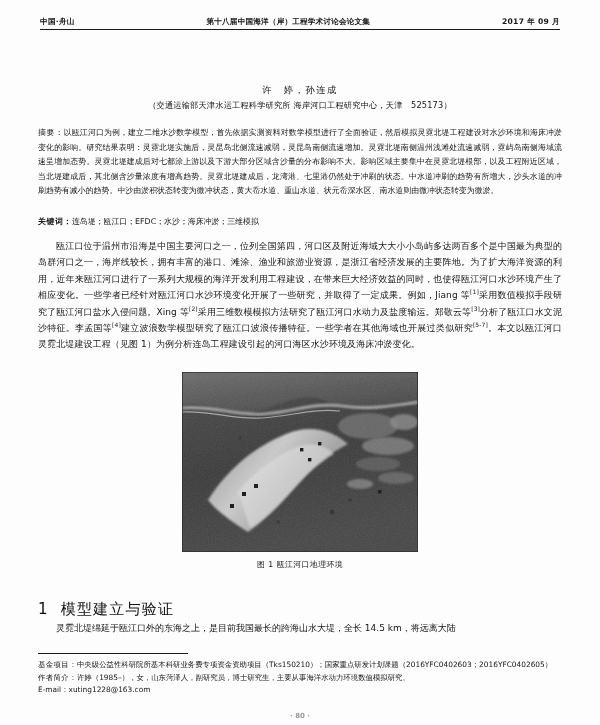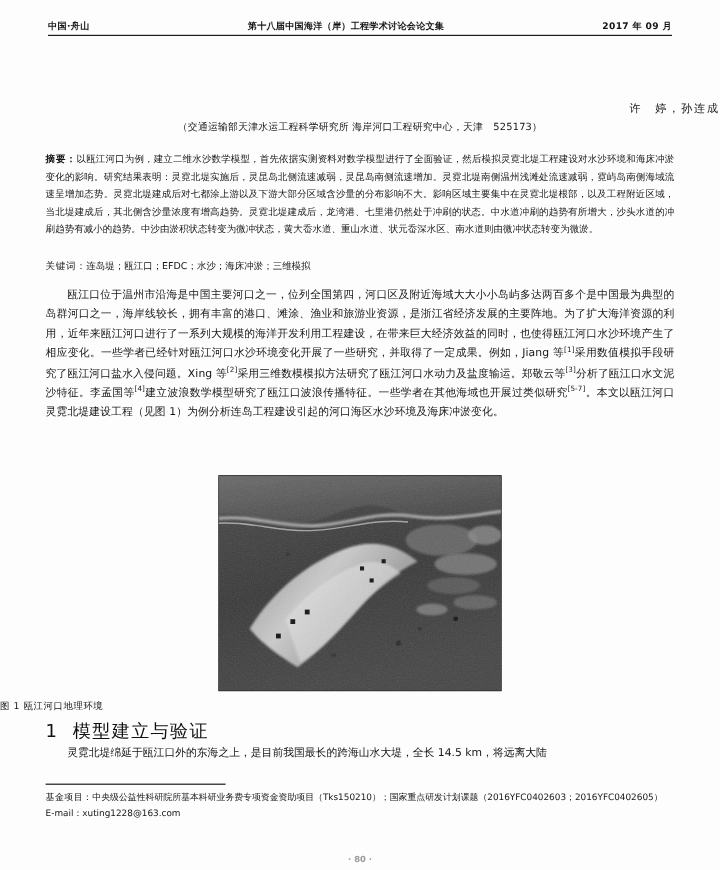--- a/index.html
+++ b/index.html
@@ -63,21 +63,21 @@
     font-size: 19px;
     font-weight: 700;
     letter-spacing: 1.2px;
     color: #0d0d0d;
   }
   .authors {
     position: absolute;
     top: 84px;
     left: 0;
     width: 600px;
-    text-align: right;
+    text-align: center;
     font-size: 9.2px;
     letter-spacing: 1.6px;
     color: #141414;
   }
   .affiliation {
     position: absolute;
     top: 100px;
     left: 0;
     width: 600px;
     text-align: center;
@@ -92,34 +92,34 @@
     top: 126px;
     left: 38px;
     width: 524px;
     font-size: 7.9px;
     line-height: 14.6px;
     text-align: justify;
     color: #151515;
     letter-spacing: 0.05px;
   }
   .abstract .lead {
-    font-weight: 700;
+    font-weight: 400;
     letter-spacing: 0.6px;
   }
   .keywords {
     position: absolute;
     top: 215px;
     left: 38px;
     width: 524px;
     font-size: 7.9px;
     line-height: 14px;
     color: #151515;
   }
   .keywords .lead {
-    font-weight: 400;
+    font-weight: 700;
     letter-spacing: 0.6px;
   }
 
   
   .body-text {
     position: absolute;
     top: 238px;
     left: 38px;
     width: 524px;
     font-size: 9px;
@@ -131,23 +131,24 @@
   }
   .body-text sup {
     font-size: 6px;
     vertical-align: super;
     line-height: 0;
   }
 
   
   .figure-wrap {
     position: absolute;
-    top: 396px;
-    left: 0;
-    width: 600px;
+    top: 372px;
+    left: 0;
+    width: 600px;
+    text-align: center;
   }
   .figure-img {
     width: 236px;
     height: 180px;
     margin: 0 auto;
     display: block;
     background: #3a3a3a;
     position: relative;
     overflow: hidden;
   }
@@ -308,17 +309,18 @@
   </div>
 
   <div class="section-head">
     <span>1</span>&nbsp;&nbsp;<span>模型建立与验证</span>
   </div>
   <div class="section-body">灵霓北堤绵延于瓯江口外的东海之上，是目前我国最长的跨海山水大堤，全长 14.5 km，将远离大陆</div>
 
   <div class="rule-foot"></div>
   <div class="footnotes">
     <span class="fn-row"><span class="lead">基金项目：</span><span>中央级公益性科研院所基本科研业务费专项资金资助项目（Tks150210）；国家重点研发计划课题（2016YFC0402603；2016YFC0402605）</span></span>
+    <span class="fn-row"><span class="lead">作者简介：</span><span>许婷（1985–），女，山东菏泽人，副研究员，博士研究生，主要从事海洋水动力环境数值模拟研究。</span></span>
     <span class="fn-row"><span>E-mail：</span><span>xuting1228@163.com</span></span>
   </div>
 
   <div class="page-number">· 80 ·</div>
 </div>
 
 </body></html>

